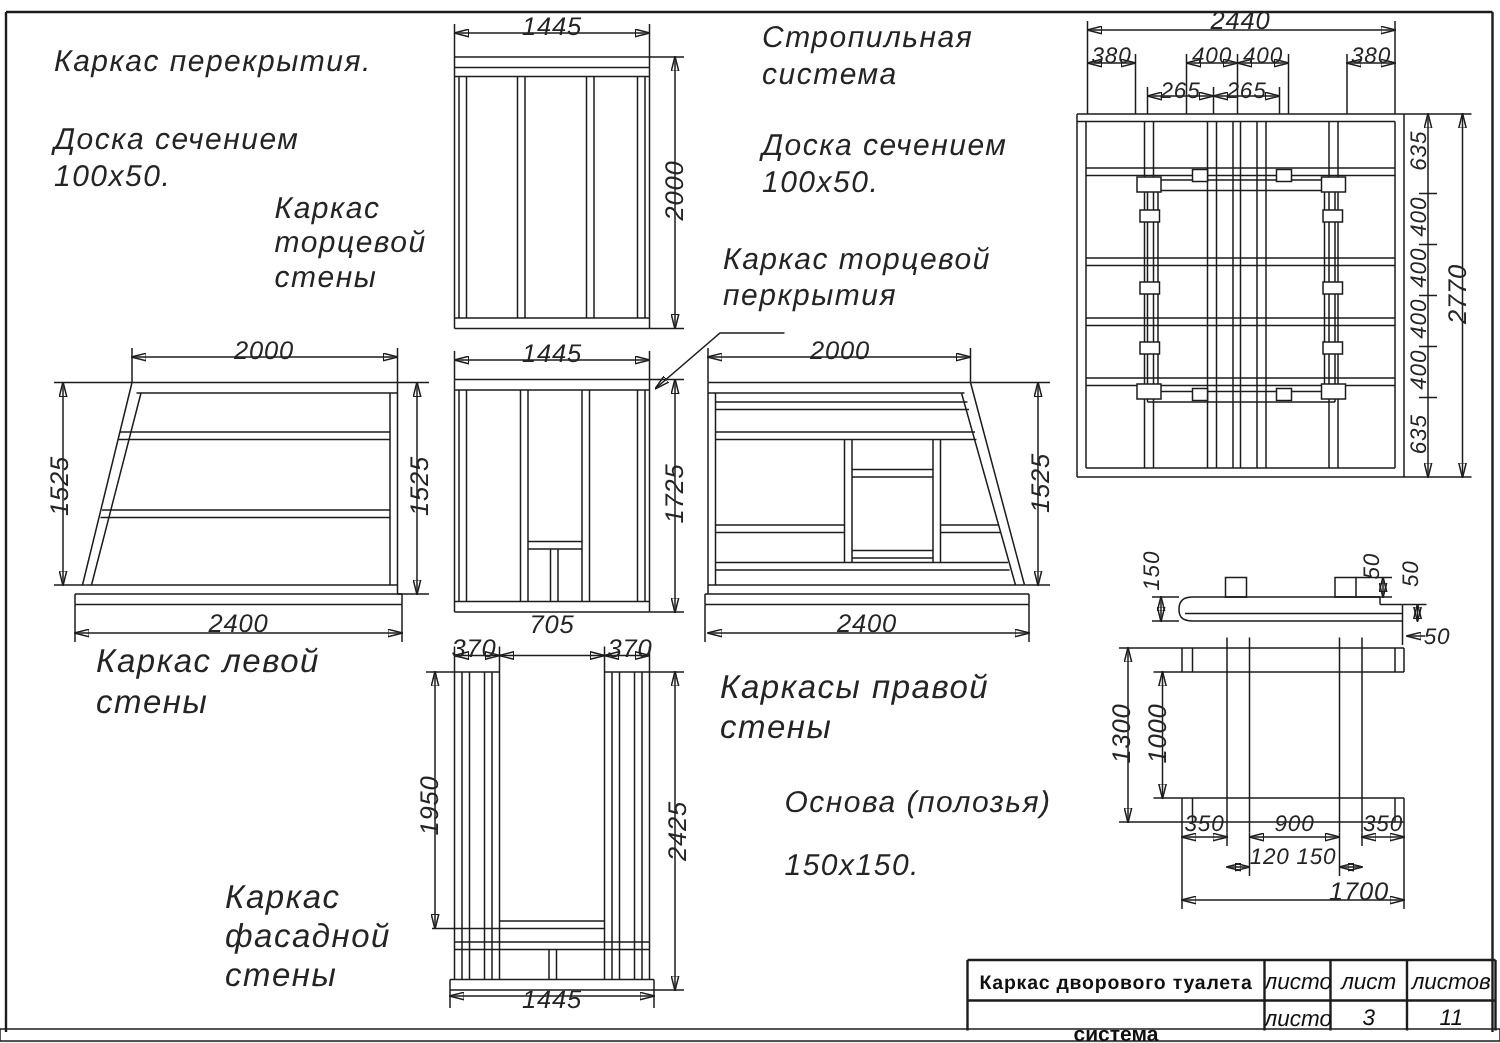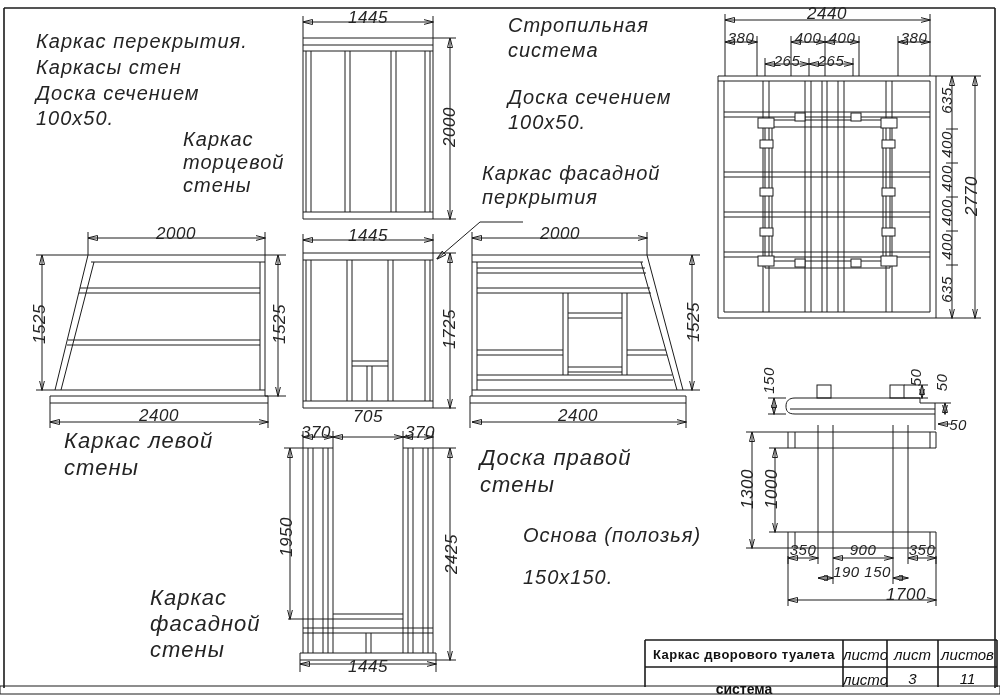--- a/index.html
+++ b/index.html
@@ -187,41 +187,40 @@
       <line x1="788" y1="600" x2="936" y2="600" marker-start="url(#ar)" marker-end="url(#ar)"></line>
     </g>
 
     <g>
       <path class="thick" d="M645,640 H997 M645,640 V687 M997,640 V687
                M645,667 H997 M843,640 V687 M887,640 V687 M938,640 V687"></path>
     </g>
   </svg>
 
   <span class="t" style="left:36px;top:30px">Каркас перекрытия.</span>
-  <span class="t" style="left:36px;top:56px">Каркасы стен</span>
   <span class="t" style="left:36px;top:82px">Доска сечением</span>
   <span class="t" style="left:36px;top:107px">100x50.</span>
 
   <span class="t" style="left:183px;top:128px">Каркас</span>
   <span class="t" style="left:183px;top:151px">торцевой</span>
   <span class="t" style="left:183px;top:174px">стены</span>
 
   <span class="t" style="left:508px;top:14px">Стропильная</span>
   <span class="t" style="left:508px;top:39px">система</span>
 
   <span class="t" style="left:508px;top:86px">Доска сечением</span>
   <span class="t" style="left:508px;top:111px">100x50.</span>
 
-  <span class="t" style="left:482px;top:162px">Каркас фасадной</span>
+  <span class="t" style="left:482px;top:162px">Каркас торцевой</span>
   <span class="t" style="left:482px;top:186px">перкрытия</span>
 
   <span class="t big" style="left:64px;top:428px">Каркас левой</span>
   <span class="t big" style="left:64px;top:455px">стены</span>
 
-  <span class="t big" style="left:480px;top:445px">Доска правой</span>
+  <span class="t big" style="left:480px;top:445px">Каркасы правой</span>
   <span class="t big" style="left:480px;top:472px">стены</span>
 
   <span class="t big" style="left:150px;top:585px">Каркас</span>
   <span class="t big" style="left:150px;top:611px">фасадной</span>
   <span class="t big" style="left:150px;top:637px">стены</span>
 
   <span class="t" style="left:523px;top:524px">Основа (полозья)</span>
   <span class="t" style="left:523px;top:566px">150x150.</span>
 
   <span class="d" style="left:368px;top:8px">1445</span>
@@ -263,21 +262,21 @@
 
   <span class="d sm dv" style="left:768px;top:372px">150</span>
   <span class="d sm dv" style="left:915px;top:369px">50</span>
   <span class="d sm dv" style="left:941px;top:374px">50</span>
   <span class="d sm" style="left:958px;top:416px">50</span>
   <span class="d dv" style="left:748px;top:479px">1300</span>
   <span class="d dv" style="left:772px;top:479px">1000</span>
   <span class="d sm" style="left:803px;top:541px">350</span>
   <span class="d sm" style="left:863px;top:541px">900</span>
   <span class="d sm" style="left:922px;top:541px">350</span>
-  <span class="d sm" style="left:862px;top:563px">190 150</span>
+  <span class="d sm" style="left:862px;top:563px">120 150</span>
   <span class="d" style="left:906px;top:585px">1700</span>
 
   <span class="tb tbc tbt" style="left:647px;top:647px;width:194px">Каркас дворового туалета</span>
   <span class="tb tbc tbs" style="left:647px;top:681px;width:194px">система</span>
   <span class="tb tbc tbh" style="left:843px;top:646px;width:44px">листов</span>
   <span class="tb tbc tbh" style="left:887px;top:646px;width:51px">лист</span>
   <span class="tb tbc tbh" style="left:938px;top:646px;width:59px">листов</span>
   <span class="tb tbc tbh" style="left:843px;top:671px;width:44px">листов</span>
   <span class="tb tbc tbh" style="left:887px;top:670px;width:51px">3</span>
   <span class="tb tbc tbh" style="left:938px;top:670px;width:59px">11</span>

